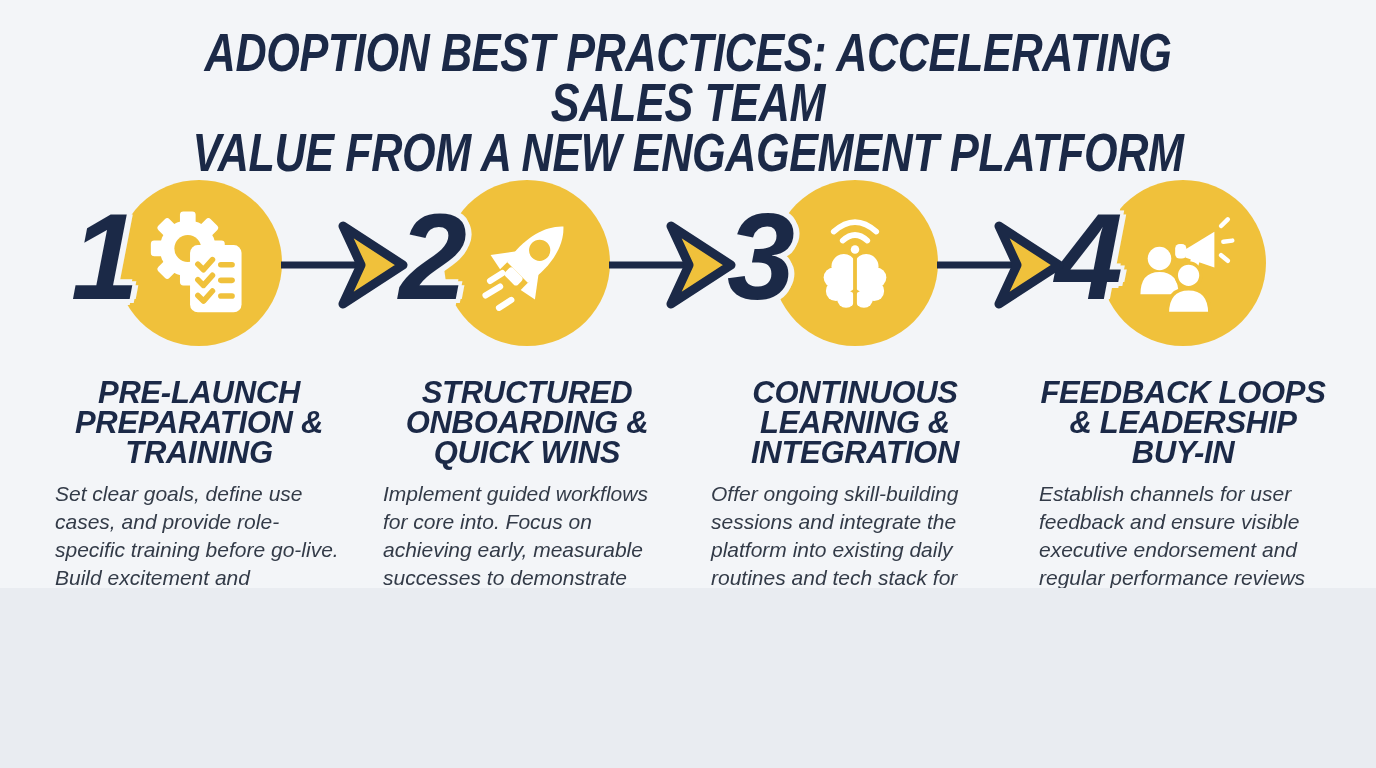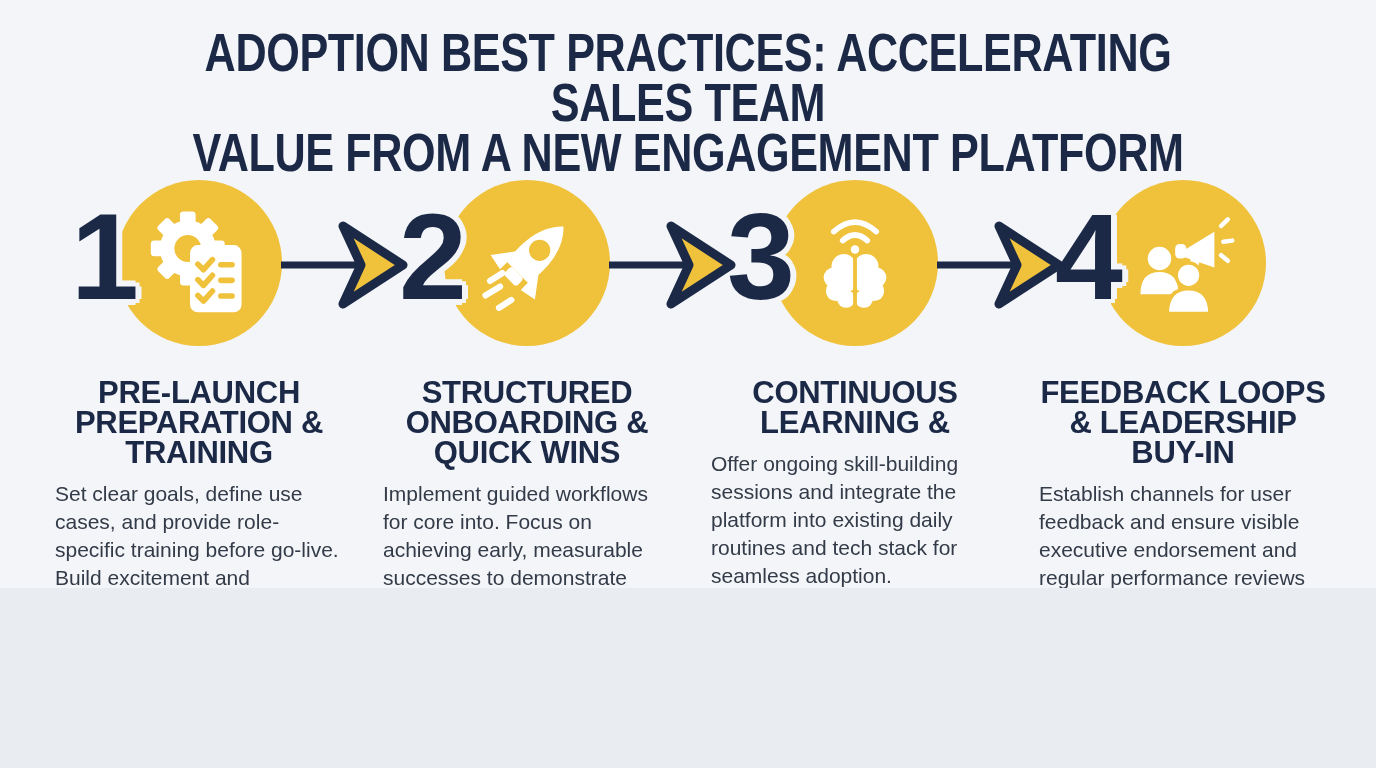--- a/index.html
+++ b/index.html
@@ -9,20 +9,21 @@
     --body-text:#333b48;
     --white:#ffffff;
   }
   html,body{margin:0;padding:0;}
   body{font-family:"Liberation Sans", sans-serif; background:#e9ecf1;}
   .canvas{
     position:relative;
     width:1376px;height:588px;
     background:var(--background);
     overflow:hidden;
+    font-style:italic;
   }
   
   .title-wrap{padding-top:27px;}
   .title{
     margin:0;
     text-align:center;
     font-size:54px;
     line-height:50px;
     font-weight:800;
     letter-spacing:-0.5px;
@@ -205,20 +206,21 @@
           <rect x="48.3" y="43" width="3.4" height="47" fill="#f0c13b"></rect>
         </svg>
       </div>
       <svg class="arrow" viewBox="0 0 150 90">
         <line x1="0" y1="45" x2="78" y2="45" stroke="#1b2947" stroke-width="7"></line>
         <polygon points="62,6 122,45 62,84 80,45" fill="#f0c13b" stroke="#1b2947" stroke-width="9" stroke-linejoin="round"></polygon>
       </svg>
       <h2 class="step-title">
         <span class="hline">CONTINUOUS</span>
         <span class="hline">LEARNING &amp;</span>
+        <span class="hline">INTEGRATION</span>
       </h2>
       <p class="step-desc">Offer ongoing skill-building sessions and integrate the platform into existing daily routines and tech stack for seamless adoption.</p>
     </div>
 
     <div class="step">
       <div class="step-num">4</div>
       <div class="step-circle">
         <svg viewBox="0 0 100 100">
           <g fill="#ffffff">
             <path d="M52,38 L78,22 L78,54 L52,45 Z"></path>

